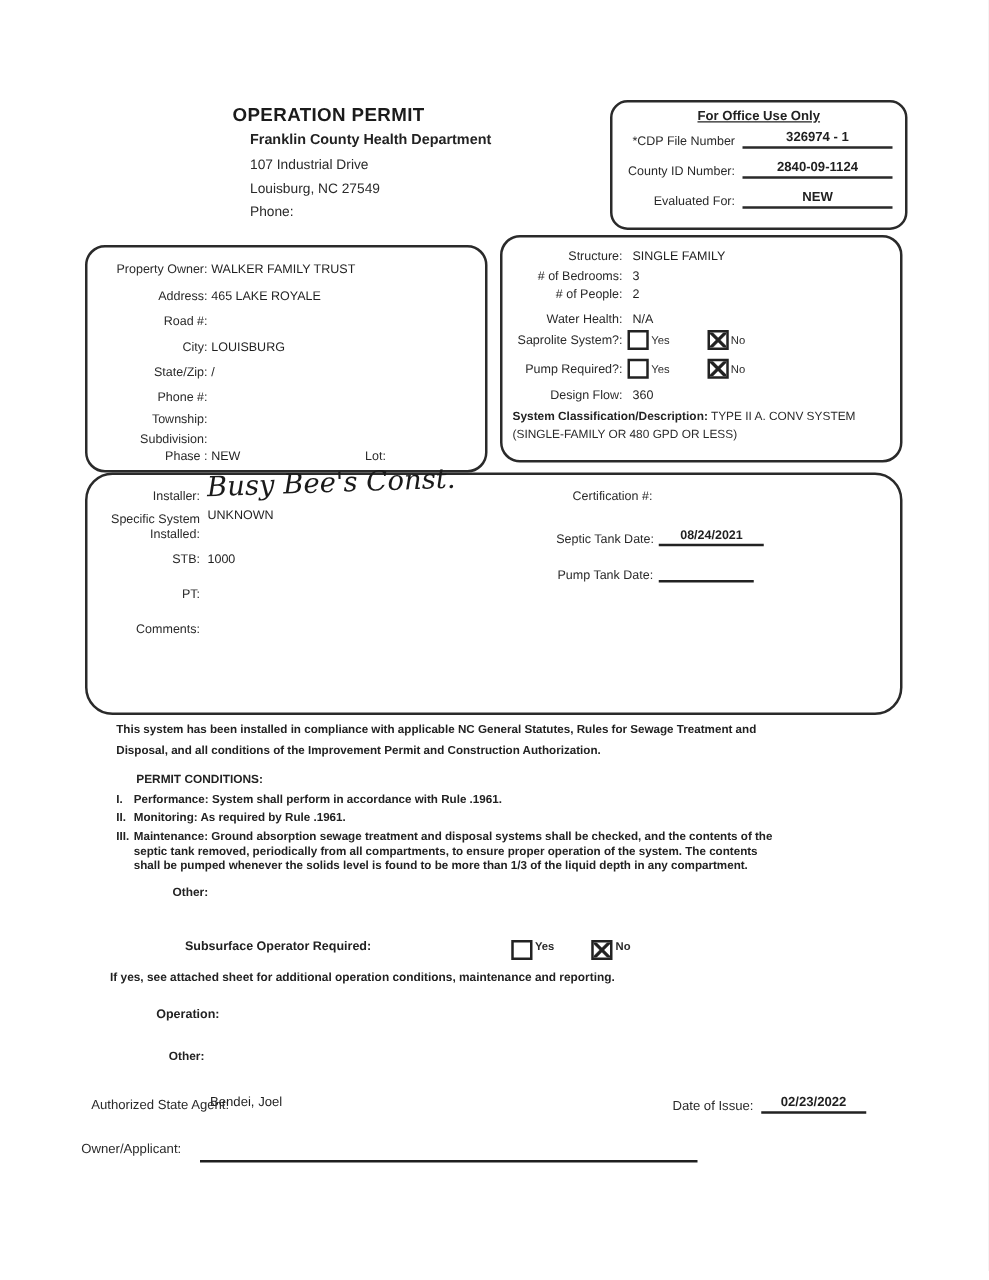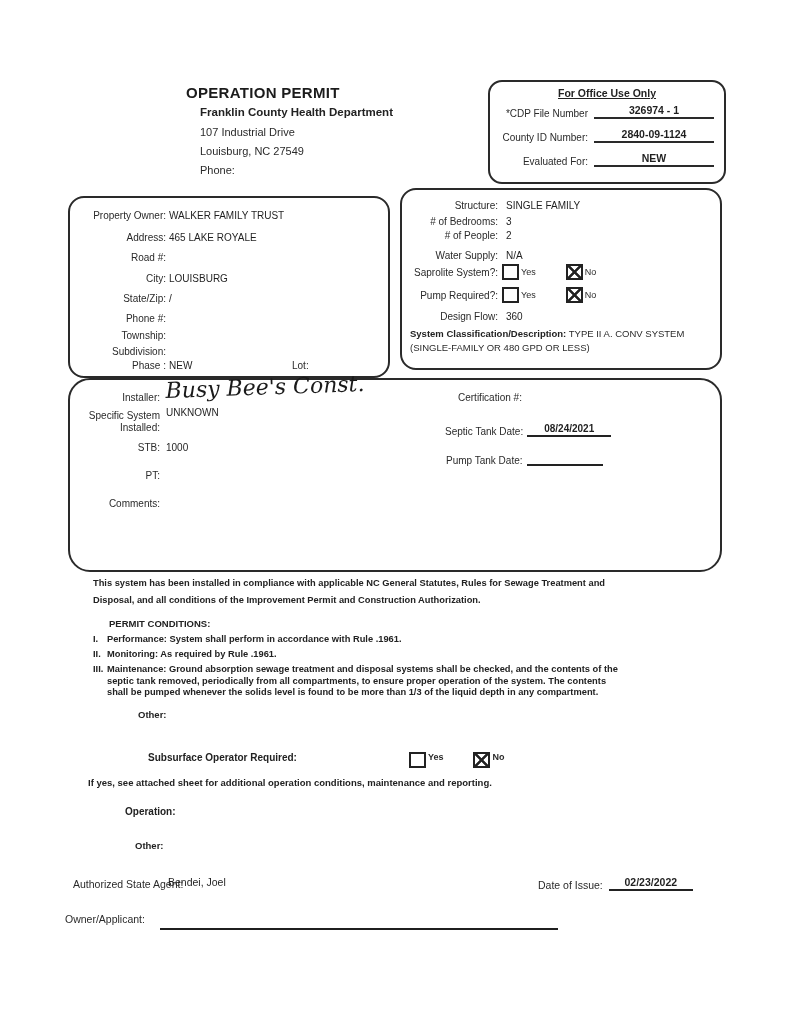--- a/index.html
+++ b/index.html
@@ -170,21 +170,21 @@
     </div>
     <div class="srow sr2">
       <span class="slabel"># of Bedrooms:</span>
       <span class="sval">3</span>
     </div>
     <div class="srow sr3">
       <span class="slabel"># of People:</span>
       <span class="sval">2</span>
     </div>
     <div class="srow sr4">
-      <span class="slabel">Water Supply:</span>
+      <span class="slabel">Water Health:</span>
       <span class="sval">N/A</span>
     </div>
     <div class="srow sr5">
       <span class="slabel">Saprolite System?:</span>
       <span class="cb cbml"></span>
       <span class="ynlab">Yes</span>
       <span class="gap30"></span>
       <span class="cb checked"></span>
       <span class="ynlab">No</span>
     </div>

